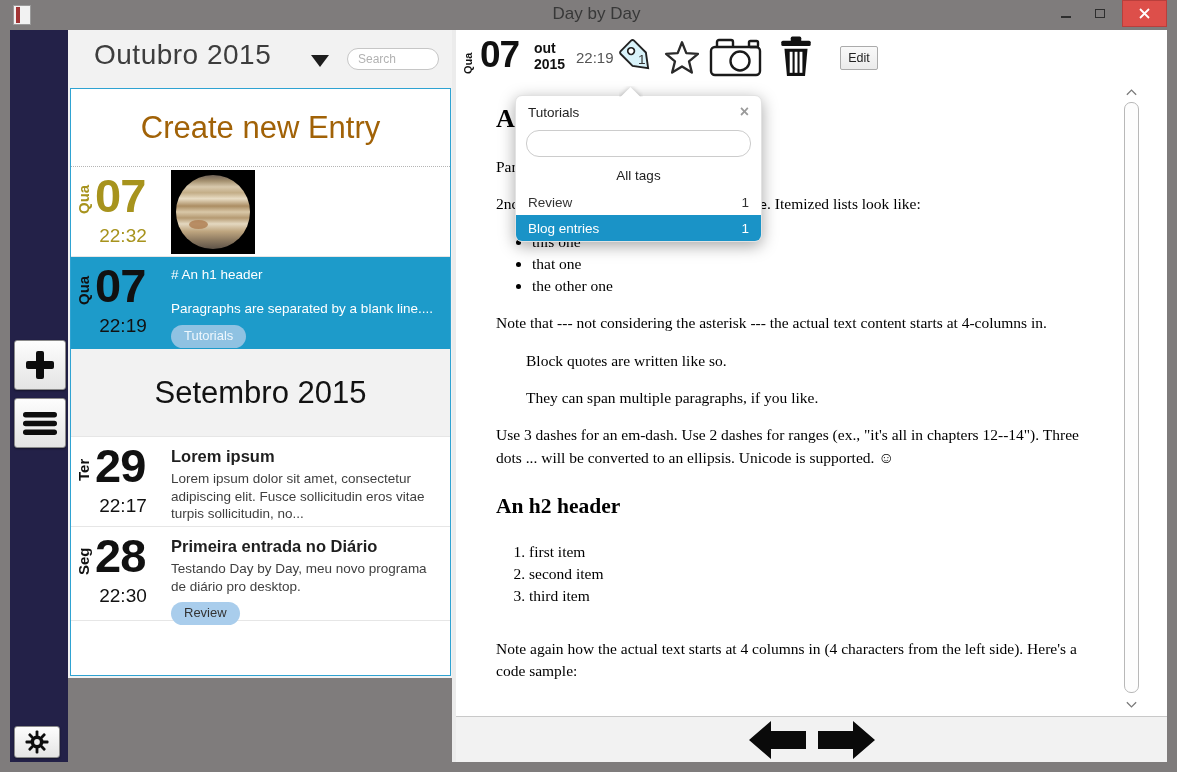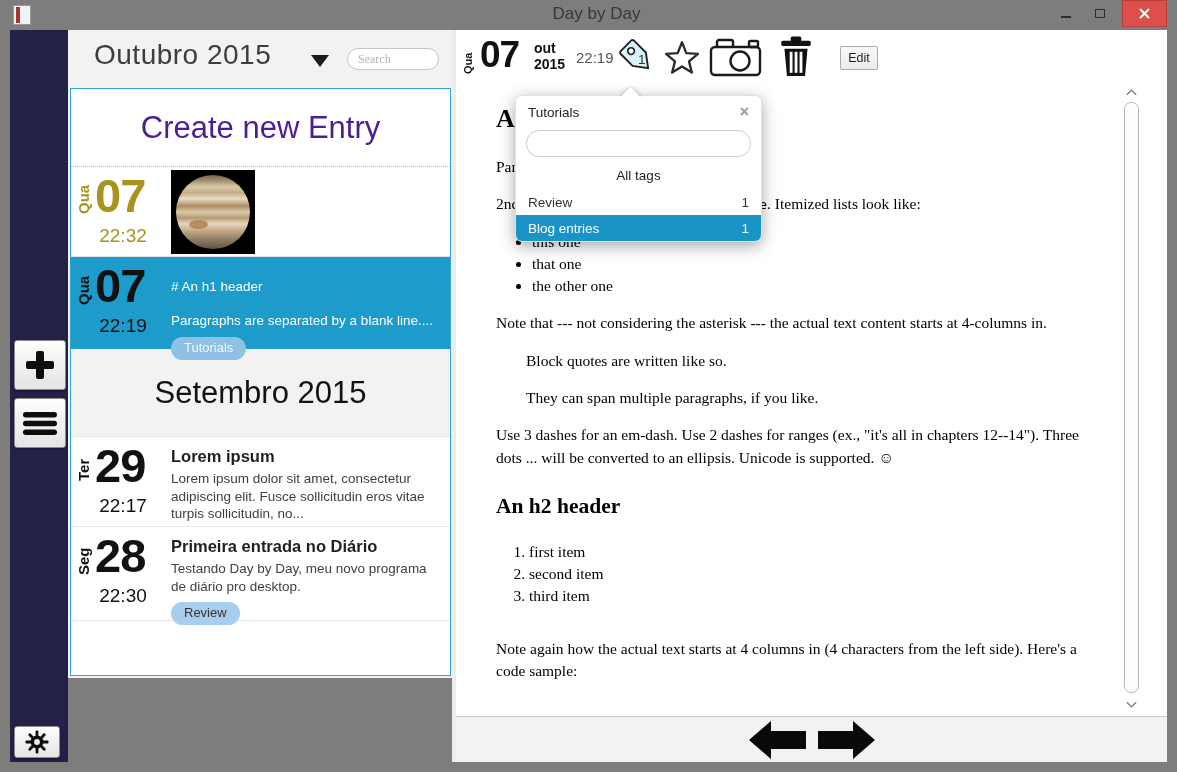--- a/index.html
+++ b/index.html
@@ -24,42 +24,42 @@
   .sb-btn{position:absolute;left:4px;width:52px;background:linear-gradient(#fdfdfd,#e4e4e4);
     border:1px solid #8b8b8b;border-radius:3px;display:flex;align-items:center;justify-content:center;
     cursor:pointer;padding:0;box-shadow:0 1px 2px rgba(0,0,0,.4)}
   .sb-plus{top:310px;height:50px}
   .sb-menu{top:368px;height:50px}
   .sb-gear{top:696px;height:32px;width:46px}
   
   .left-panel{position:absolute;left:68px;top:30px;width:384px;height:648px;background:#f2f2f2}
   .month-title{position:absolute;left:26px;top:9px;font-size:28px;font-weight:300;color:#3d3d3d;letter-spacing:.5px}
   .dd-icon{position:absolute;left:243px;top:25px;width:0;height:0;border-left:9px solid transparent;border-right:9px solid transparent;border-top:12px solid #1d1d1d;cursor:pointer}
-  .search{position:absolute;right:13px;top:18px;width:92px;height:22px;box-sizing:border-box;border:1px solid #c6c6c6;border-radius:11px;padding:0 10px;font-size:12px;color:#333;background:#fff;outline:none;font-family:Liberation Serif, serif}
+  .search{position:absolute;right:13px;top:18px;width:92px;height:22px;box-sizing:border-box;border:1px solid #c6c6c6;border-radius:11px;padding:0 10px;font-size:12px;color:#333;background:#fff;outline:none;font-family:Liberation Sans, sans-serif}
   .search::placeholder{color:#b2b2b2}
   .entry-list{position:absolute;left:2px;right:1px;top:58px;bottom:2px;background:#fff;border:1px solid #2fa3d2;overflow:hidden}
   .create-entry{height:77px;border-bottom:1px dotted #b5b5b5;display:flex;align-items:center;justify-content:center;
-    font-size:31px;font-weight:300;color:#4c1d95;cursor:pointer;background:#fff}
+    font-size:31px;font-weight:300;color:#a16207;cursor:pointer;background:#fff}
   .entry{display:flex;align-items:stretch;border-bottom:1px solid #e6e6e6;background:#fff;position:relative;cursor:pointer;box-sizing:border-box}
   .e1{height:90px}
   .e2{height:92px;background:#1d9bca;border-bottom:1px solid #1d9bca}
   .e3{height:90px}
   .e4{height:94px}
   .datecol{flex:0 0 100px;position:relative;color:#111}
   .e1 .datecol{color:#a7931d}
   .dow{position:absolute;left:4px;top:0;bottom:24px;display:flex;align-items:center;justify-content:center;
     writing-mode:vertical-rl;transform:rotate(180deg);font-weight:700;font-size:15px}
   .dnum{position:absolute;left:24px;top:5px;font-size:47px;font-weight:700;line-height:1;letter-spacing:-1px}
   .dtime{position:absolute;left:20px;top:58px;width:64px;text-align:center;font-size:19px}
   .thumb{flex:0 0 84px;height:84px;margin-top:3px;background:#000;position:relative;overflow:hidden}
   .jupiter{position:absolute;left:5px;top:5px;width:74px;height:74px;border-radius:50%;
     background:linear-gradient(180deg,#6e6156 0%,#a4906f 8%,#d8c9ad 16%,#c3ad87 24%,#e8dcc4 32%,#ab8d63 42%,#d9c8a8 50%,#b59a72 58%,#e4d8c0 66%,#bfa680 76%,#8d7a61 88%,#5e5348 100%)}
   .jupiter::after{content:"";position:absolute;left:13px;top:45px;width:19px;height:9px;border-radius:50%;background:#b08055;opacity:.85}
   .e1-title{padding:10px 8px 0 12px;font-size:17px;font-weight:700;color:#2a2a2a;line-height:1.32}
-  .e2-content{padding:22px 6px 0 0;color:#fff;font-size:13.5px;display:flex;flex-direction:column;align-items:flex-start}
+  .e2-content{padding:10px 6px 0 0;color:#fff;font-size:13.5px;display:flex;flex-direction:column;align-items:flex-start}
   .e2-line2{margin-top:19px}
   .pill{display:inline-block;border-radius:12px;padding:3px 13px;font-size:13px;line-height:1.3}
   .pill-sel{background:#8fc2e2;color:#eef7fd;margin-top:9px}
   .pill-std{background:#a9cdec;color:#333}
   .month-sep{height:87px;background:#f2f2f2;display:flex;align-items:center;justify-content:center;
     font-size:31px;font-weight:300;color:#121212;border-bottom:1px solid #e6e6e6}
   .ebody{padding:9px 10px 0 0;font-size:13.5px;color:#3f3f3f;line-height:1.32}
   .ebody .etitle{font-size:16.5px;font-weight:700;color:#1f1f1f;margin-bottom:2px}
   .ebody .pill{margin-top:7px}
   

